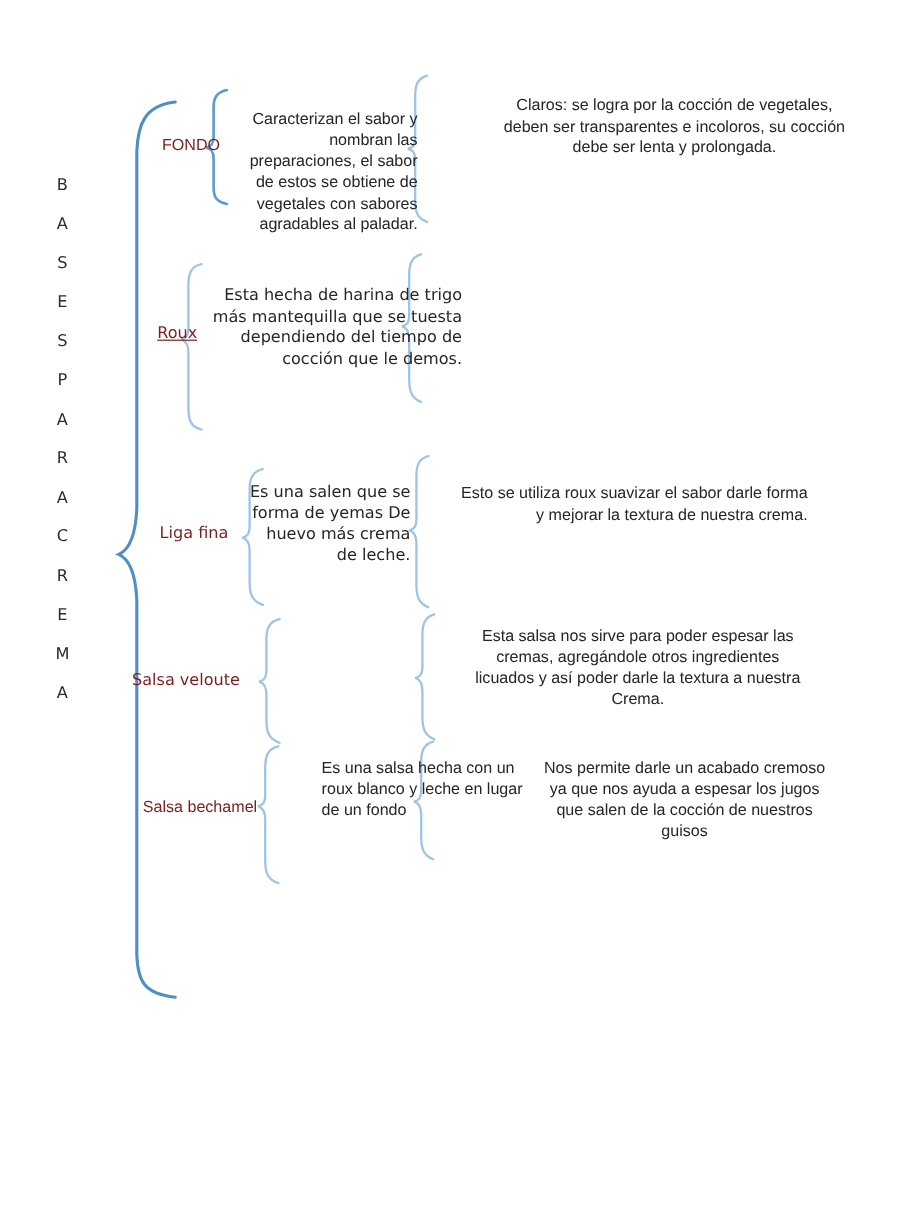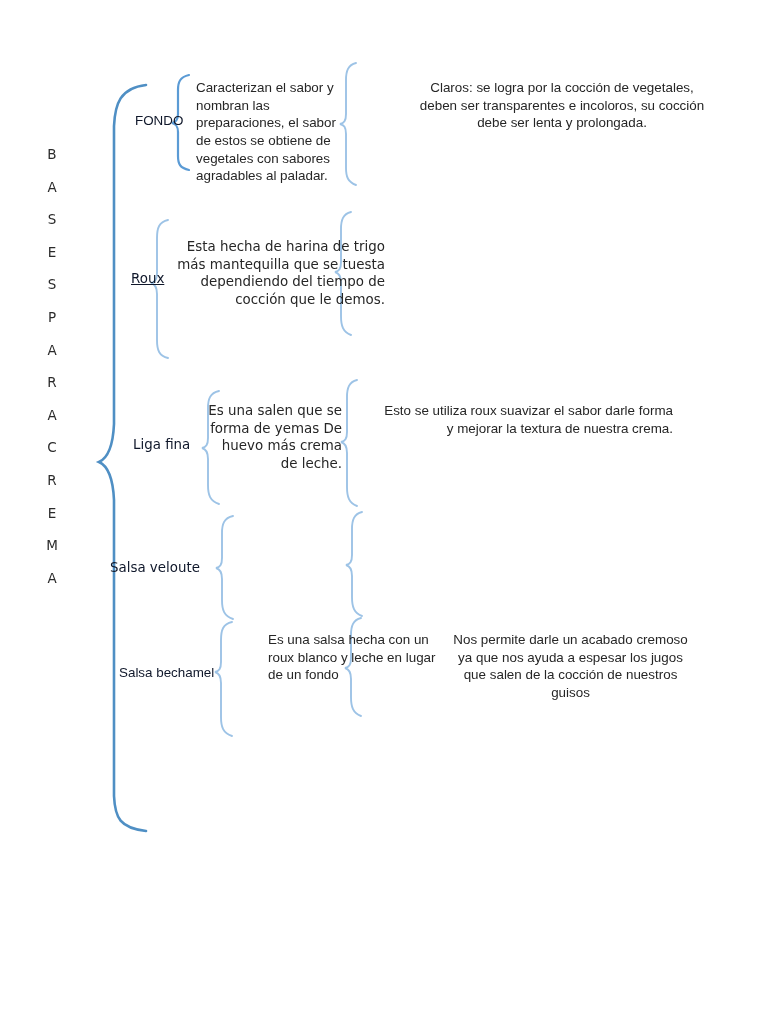--- a/index.html
+++ b/index.html
@@ -24,29 +24,29 @@
     width:28px;
     display:flex;flex-direction:column;align-items:center;
     font-size:13.5px;
     letter-spacing:0;
     color:#2b2b2b;
   }
   .spine .ltr{height:32.6px;line-height:32.6px;}
 
   
   .tb{position:absolute;font-size:13.4px;line-height:1.32;color:#262626;white-space:pre-line;}
-  .lbl{position:absolute;font-size:13.4px;color:#0f172a;white-space:nowrap;}
+  .lbl{position:absolute;font-size:13.4px;color:#7f1d1d;white-space:nowrap;}
 
   
   .alt{font-family:"DejaVu Sans",sans-serif;}
   .nar{font-family:"Liberation Sans",sans-serif;}
 
   
   #lbl-fondo{left:135px;top:113px;}
-  #desc-fondo{left:196px;top:79px;width:152px;}
+  #desc-fondo{left:196px;top:90px;width:152px;text-align:right;}
   #det-fondo{left:410px;top:79px;width:304px;text-align:center;}
 
   
   #lbl-roux{left:131px;top:271px;text-decoration:underline;}
   #desc-roux{left:160px;top:238px;width:225px;text-align:right;}
   #det-roux{left:399px;top:238px;width:318px;text-align:left;}
 
   
   #lbl-liga{left:133px;top:437px;}
   #desc-liga{left:206px;top:402px;width:136px;text-align:right;}
@@ -182,18 +182,19 @@
   <div class="tb nar" id="det-fondo">Claros: se logra por la cocción de vegetales, deben ser transparentes e incoloros, su cocción debe ser lenta y prolongada.</div>
 
   <div class="lbl alt" id="lbl-roux">Roux</div>
   <div class="tb alt" id="desc-roux">Esta hecha  de harina de trigo más mantequilla que se tuesta dependiendo del tiempo de cocción que le demos.</div>
 
   <div class="lbl alt" id="lbl-liga">Liga fina</div>
   <div class="tb alt" id="desc-liga">Es una salen que se forma de yemas De huevo más crema de leche.</div>
   <div class="tb nar" id="det-liga">Esto se utiliza roux suavizar el sabor darle forma y mejorar la textura de nuestra crema.</div>
 
   <div class="lbl alt" id="lbl-velo">Salsa veloute</div>
+  <div class="tb nar" id="det-velo">Esta salsa nos sirve para poder espesar las cremas, agregándole otros ingredientes licuados y así poder darle la textura a nuestra Crema.</div>
 
   <div class="lbl nar" id="lbl-bech">Salsa bechamel</div>
   <div class="tb nar" id="desc-bech">Es una salsa hecha con un roux blanco y leche en lugar de un fondo</div>
   <div class="tb nar" id="det-bech">Nos permite darle un acabado cremoso ya que nos ayuda a espesar los jugos que salen de la cocción de nuestros guisos</div>
 
 </div>
 
 </body></html>

